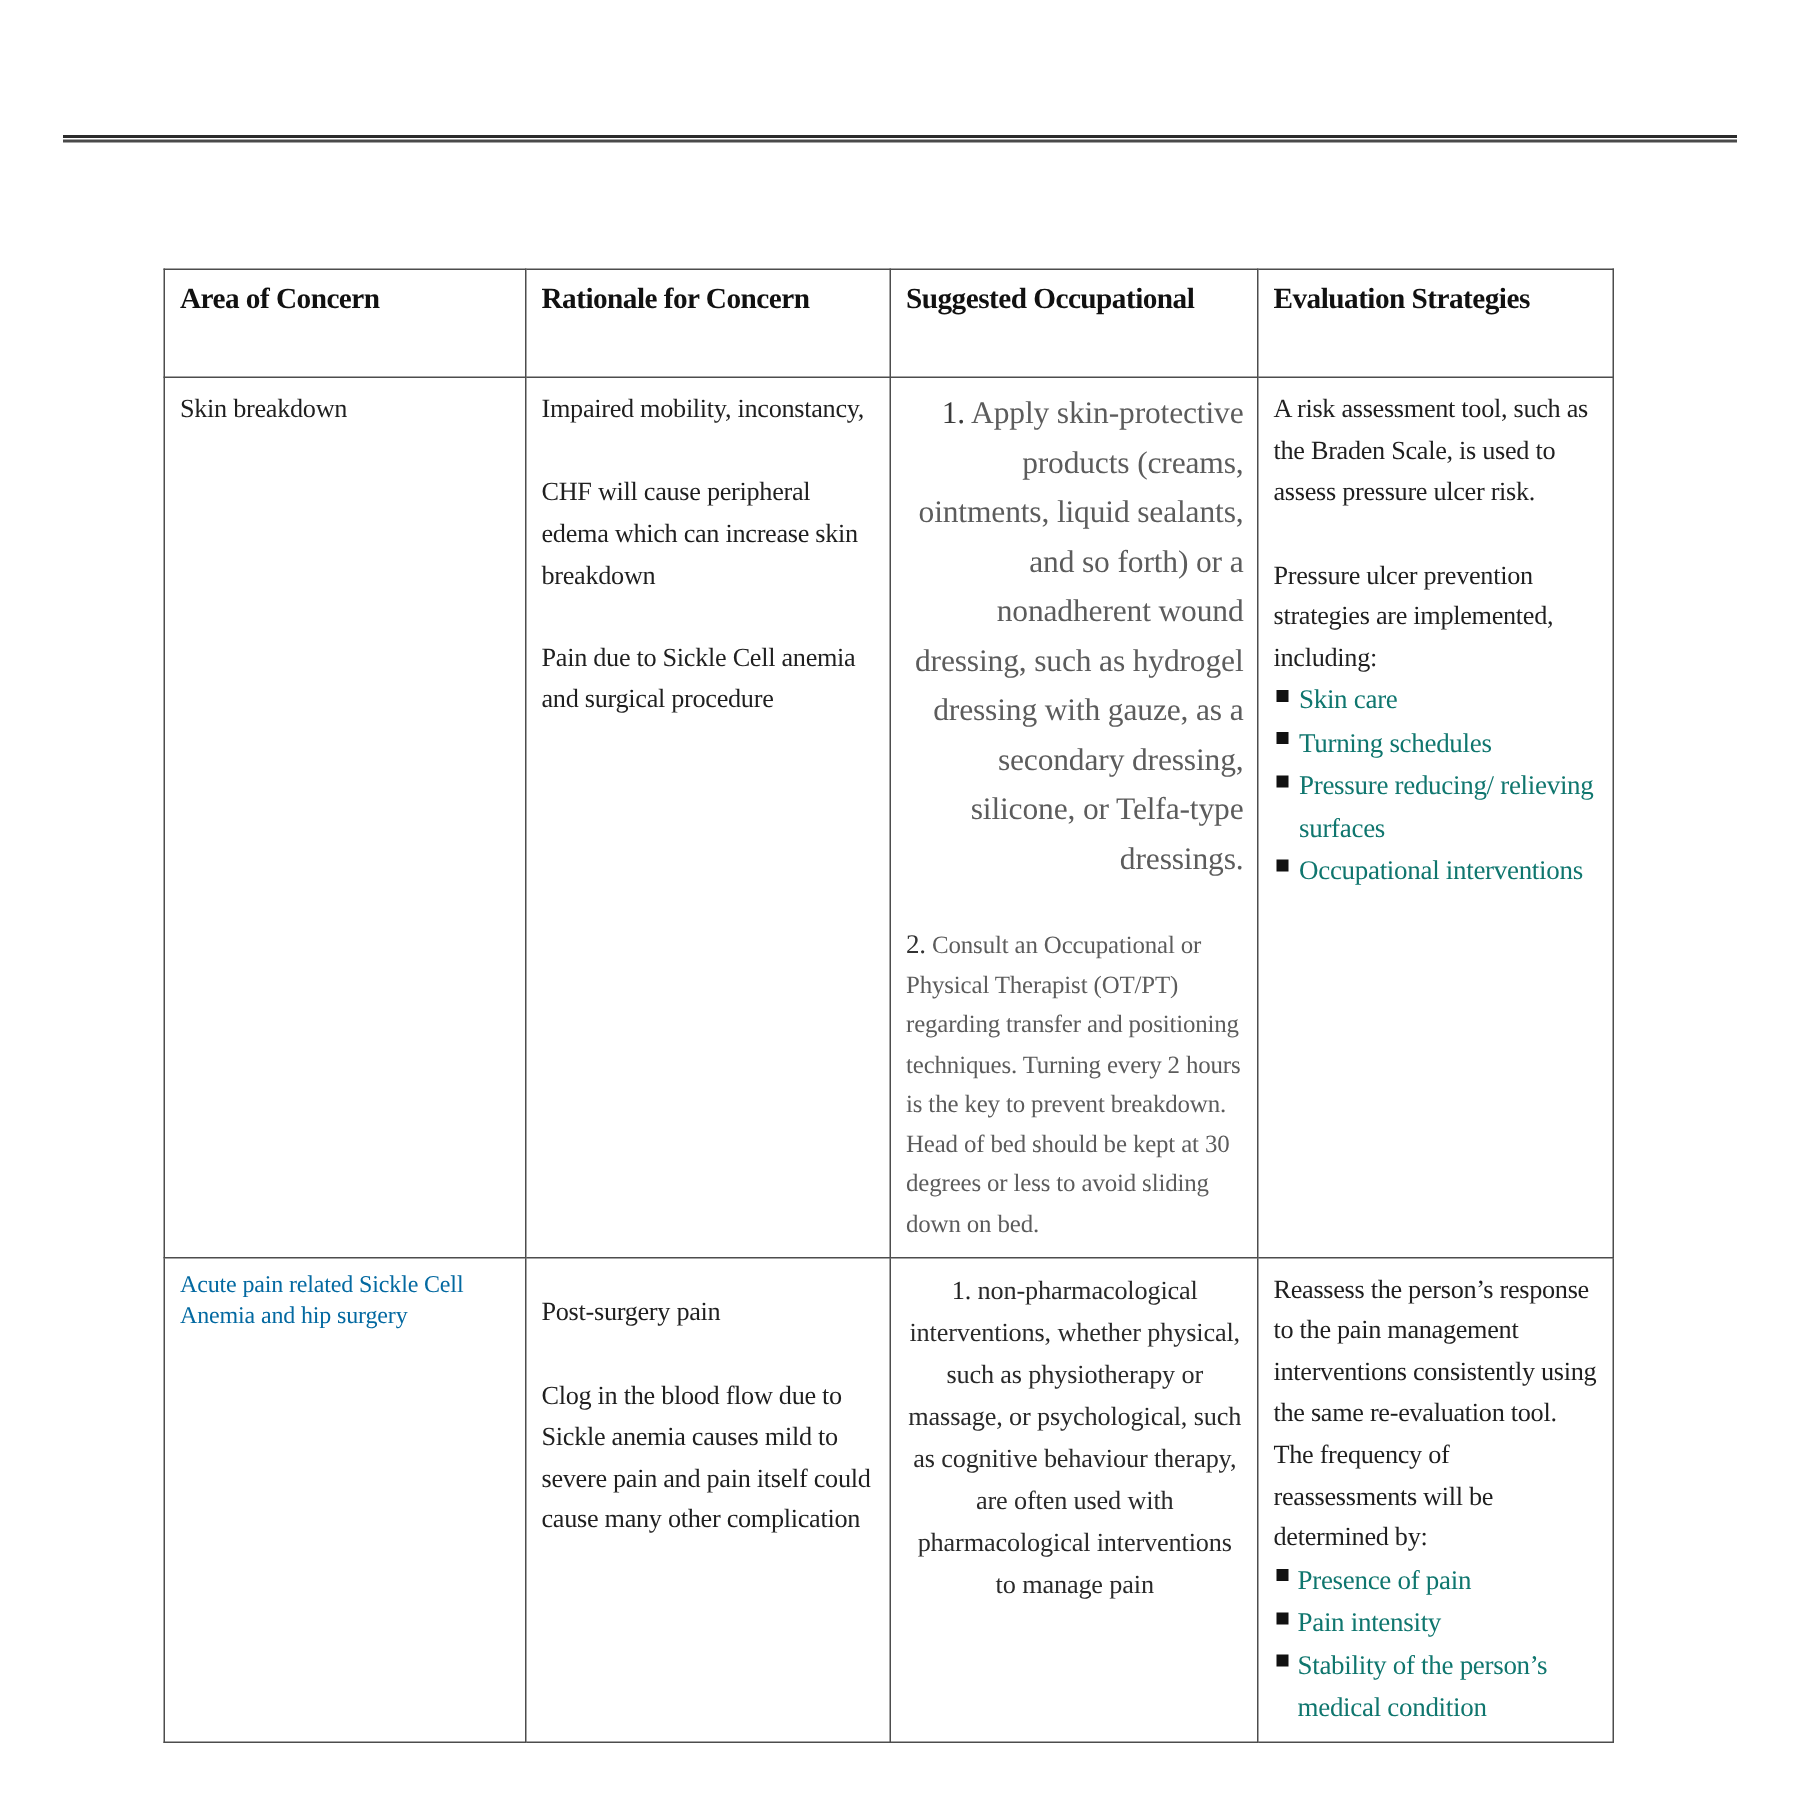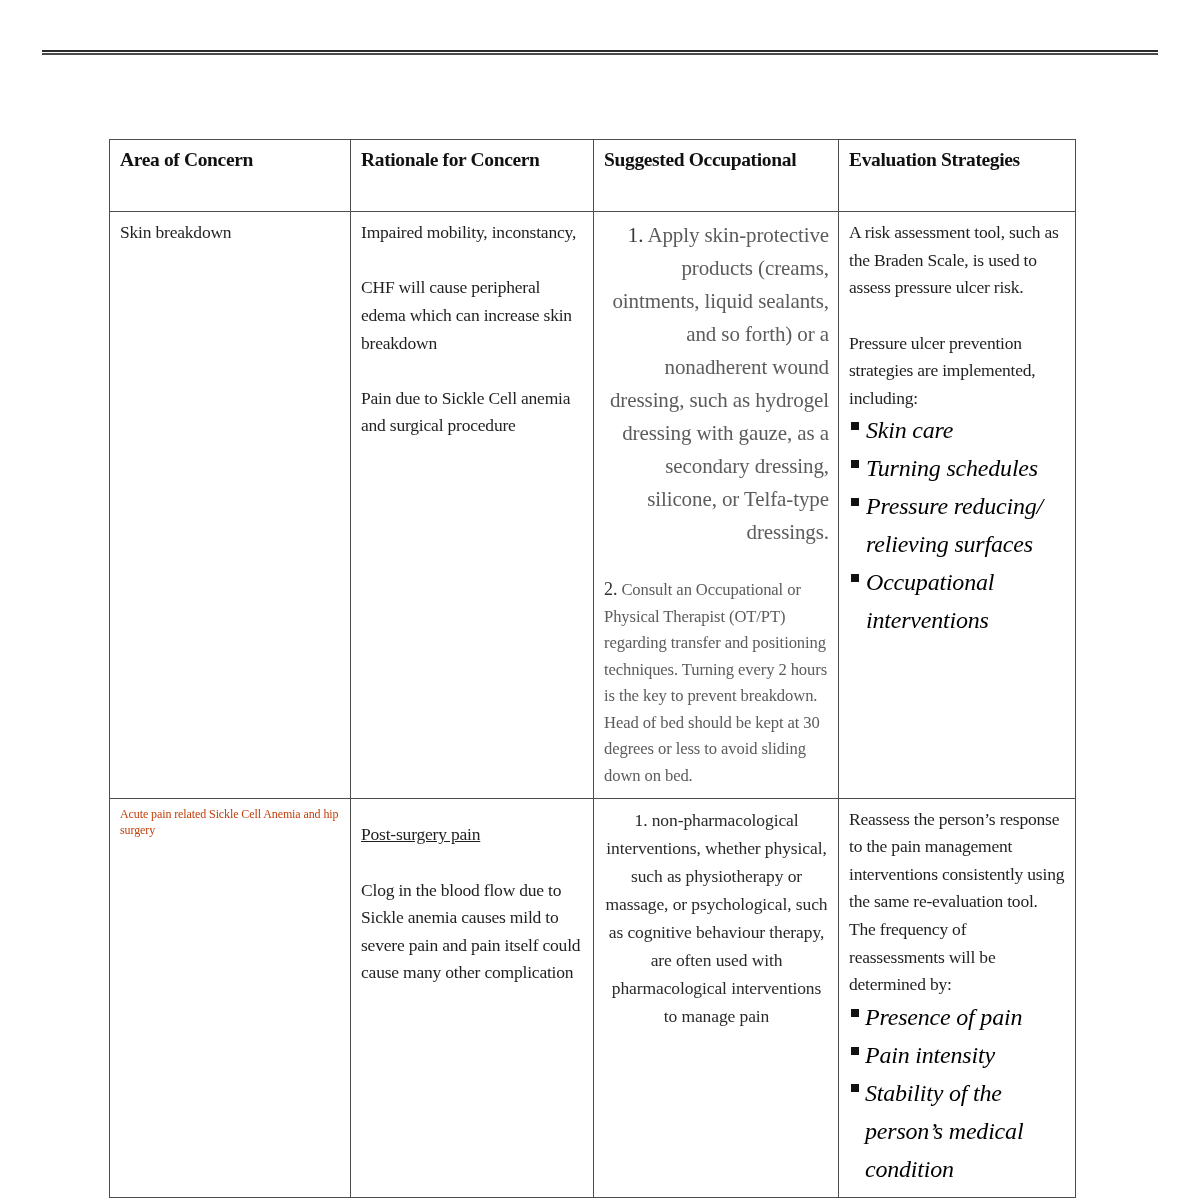--- a/index.html
+++ b/index.html
@@ -13,20 +13,21 @@
     font-family: "Liberation Serif", "DejaVu Serif", serif;
     color: #1a1a1a;
     overflow: hidden;
   }
 
   .page {
     position: relative;
     width: 1200px;
     height: 872px;
     box-sizing: border-box;
+    margin-top: 40px;
   }
 
   
   .top-rule {
     position: absolute;
     left: 42px;
     top: 50px;
     width: 1116px;
     height: 5px;
   }
@@ -94,21 +95,20 @@
     letter-spacing: -0.2px;
   }
   .cell-text p {
     margin: 0 0 0 0;
   }
   .cell-text p.gap {
     margin-top: 1.58em;
   }
   .cell-text p.gap-sm {
     margin-top: 0.9em;
-    text-decoration: underline;
   }
 
   
   .interventions {
     color: #5c5c5c;
     font-size: 17px;
     line-height: 1.57;
     letter-spacing: -0.1px;
   }
   .interventions .num {
@@ -122,39 +122,38 @@
   .row-2 .interventions {
     color: #2a2a2a;
     font-size: 17.5px;
     line-height: 1.6;
     text-align: center;
   }
   .row-2 .interventions .num { color: #1f1f1f; }
 
   
   .small-cond {
-    font-size: 12px;
+    font-size: 16px;
     line-height: 1.35;
-    color: #c2410c;
+    color: #0369a1;
     letter-spacing: -0.1px;
   }
 
   
   ul.sq-list {
     list-style: none;
     margin: 0;
     padding: 0;
   }
   ul.sq-list li {
     position: relative;
     padding-left: 17px;
     line-height: 1.58;
-    font-size: 24px;
-    color: #000000;
-    font-style: italic;
+    font-size: 18px;
+    color: #0f766e;
   }
   ul.sq-list li .bullet {
     position: absolute;
     left: 2px;
     top: 0.40em;
     width: 8px;
     height: 8px;
     background: #111111;
     display: block;
   }

